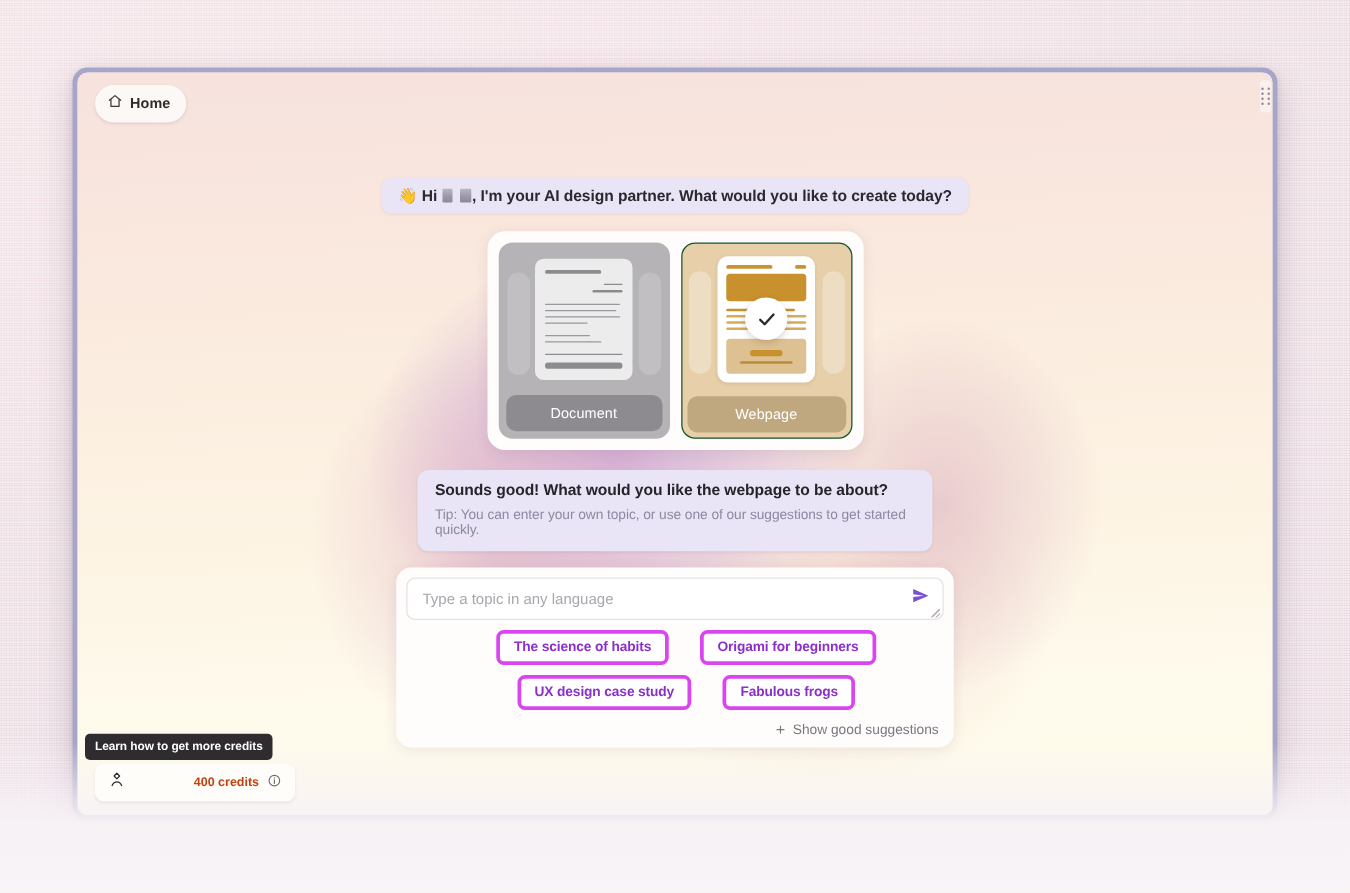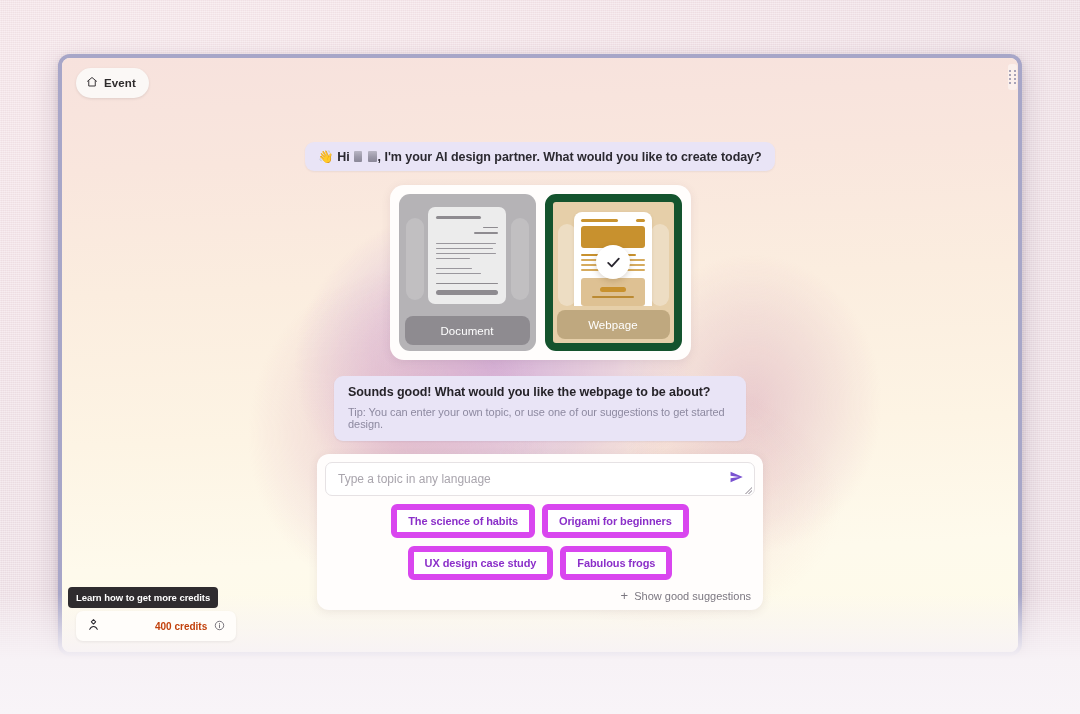--- a/index.html
+++ b/index.html
@@ -158,21 +158,21 @@
     width: 137px; height: 157px;
     border-radius: 11px;
     padding: 6px;
     position: relative;
     display: flex; flex-direction: column;
     cursor: pointer;
     background: #b5b3b6;
   }
   .type-card.selected {
     background: #e6cfa9;
-    border: 8px solid #14532d;
+    border: 1px solid #14532d;
     padding: 4px;
   }
   .card-art {
     flex: 1;
     position: relative;
     border-radius: 8px;
     overflow: hidden;
     display: flex; align-items: flex-start; justify-content: center;
   }
   .card-caption {
@@ -296,29 +296,30 @@
     position: absolute; right: 2px; bottom: 1px;
     width: 7px; height: 7px; cursor: nwse-resize;
     background:
       linear-gradient(135deg, transparent 0 45%, #c3bfc4 45% 58%, transparent 58% 100%),
       linear-gradient(135deg, transparent 0 70%, #c3bfc4 70% 84%, transparent 84% 100%);
   }
 
   .chips-row { display: flex; gap: 7px; margin-top: 8px; justify-content: center; }
   .chip {
     background: #ffffff;
-    border: 6px solid #d946ef;
+    border: 3px solid #d946ef;
     border-radius: 6px;
     padding: 5px 11px;
     font-size: 11px;
     font-weight: 700;
     color: #8b2fc9;
     white-space: nowrap;
     cursor: pointer;
     letter-spacing: -.1px;
+    margin-left: 18px;
   }
   .show-more {
     margin-top: 9px;
     display: flex; align-items: center; justify-content: flex-end; gap: 6px;
     font-size: 11px; color: #7b7780; cursor: pointer; padding-right: 4px;
   }
   .plus-glyph { font-size: 13px; line-height: 1; color: #7b7780; }
 
   
   .credits-pill {
@@ -360,21 +361,21 @@
       <div class="blob blob-rose-r"></div>
       <div class="blob blob-peach"></div>
 
       <div class="home-pill">
         <span>
           <svg width="12" height="12" viewBox="0 0 24 24" fill="none" stroke="#3a3639" stroke-width="2" stroke-linecap="round" stroke-linejoin="round">
             <path d="M3 10.5 12 3l9 7.5"></path>
             <path d="M5.5 9.5V20h13V9.5"></path>
           </svg>
         </span>
-        <span class="label">Event</span>
+        <span class="label">Home</span>
       </div>
 
       <div class="drag-handle">
         <i></i>
           <i></i>
           <i></i>
           <i></i>
           <i></i>
           <i></i>
           <i></i>
@@ -449,21 +450,21 @@
                 </svg>
               </div>
             </div>
             <div class="card-caption">Webpage</div>
           </div>
 
         </div>
 
         <div class="bubble bubble-prompt">
           <div class="title">Sounds good! What would you like the webpage to be about?</div>
-          <div class="tip">Tip: You can enter your own topic, or use one of our suggestions to get started design.</div>
+          <div class="tip">Tip: You can enter your own topic, or use one of our suggestions to get started quickly.</div>
         </div>
 
         <div class="composer">
           <div class="input-wrap">
             <input class="topic-input" type="text" placeholder="Type a topic in any language" style="">
             <span class="send-icon">
               <svg width="15" height="15" viewBox="0 0 24 24" fill="#7a52d1">
                 <path d="M2.5 20.5 22 12 2.5 3.5l.01 6.6L16 12 2.51 13.9z"></path>
               </svg>
             </span>

